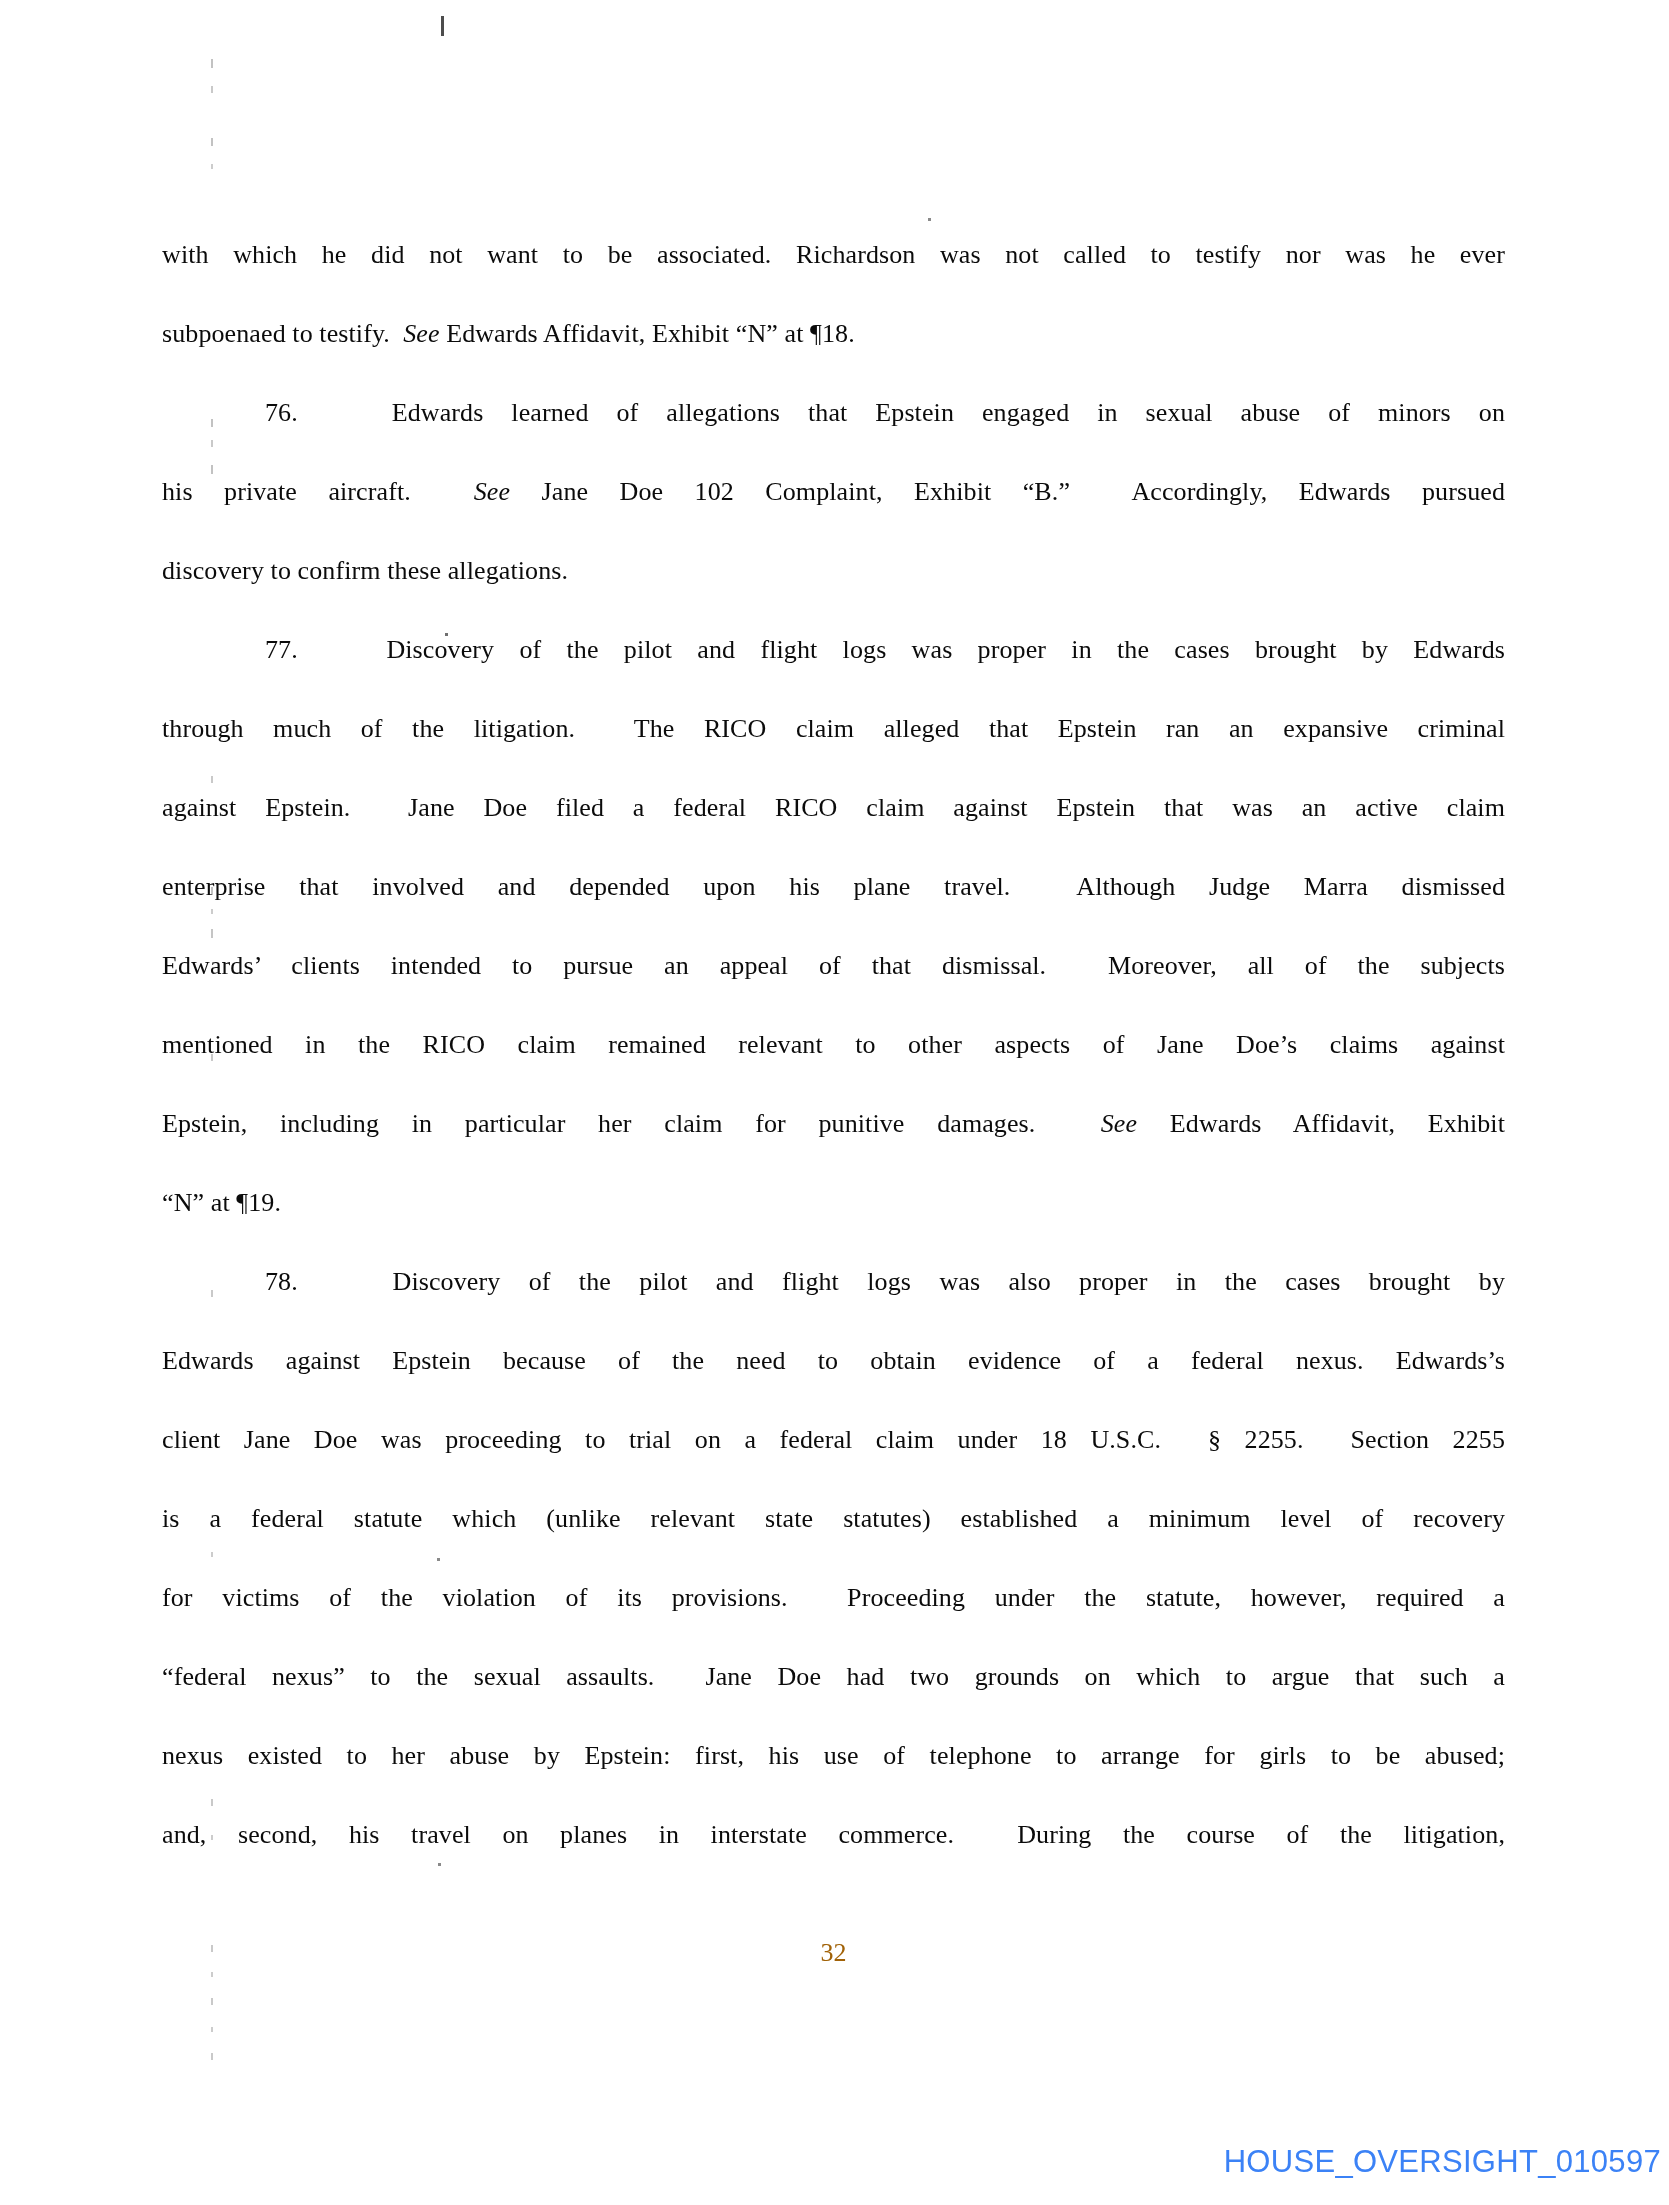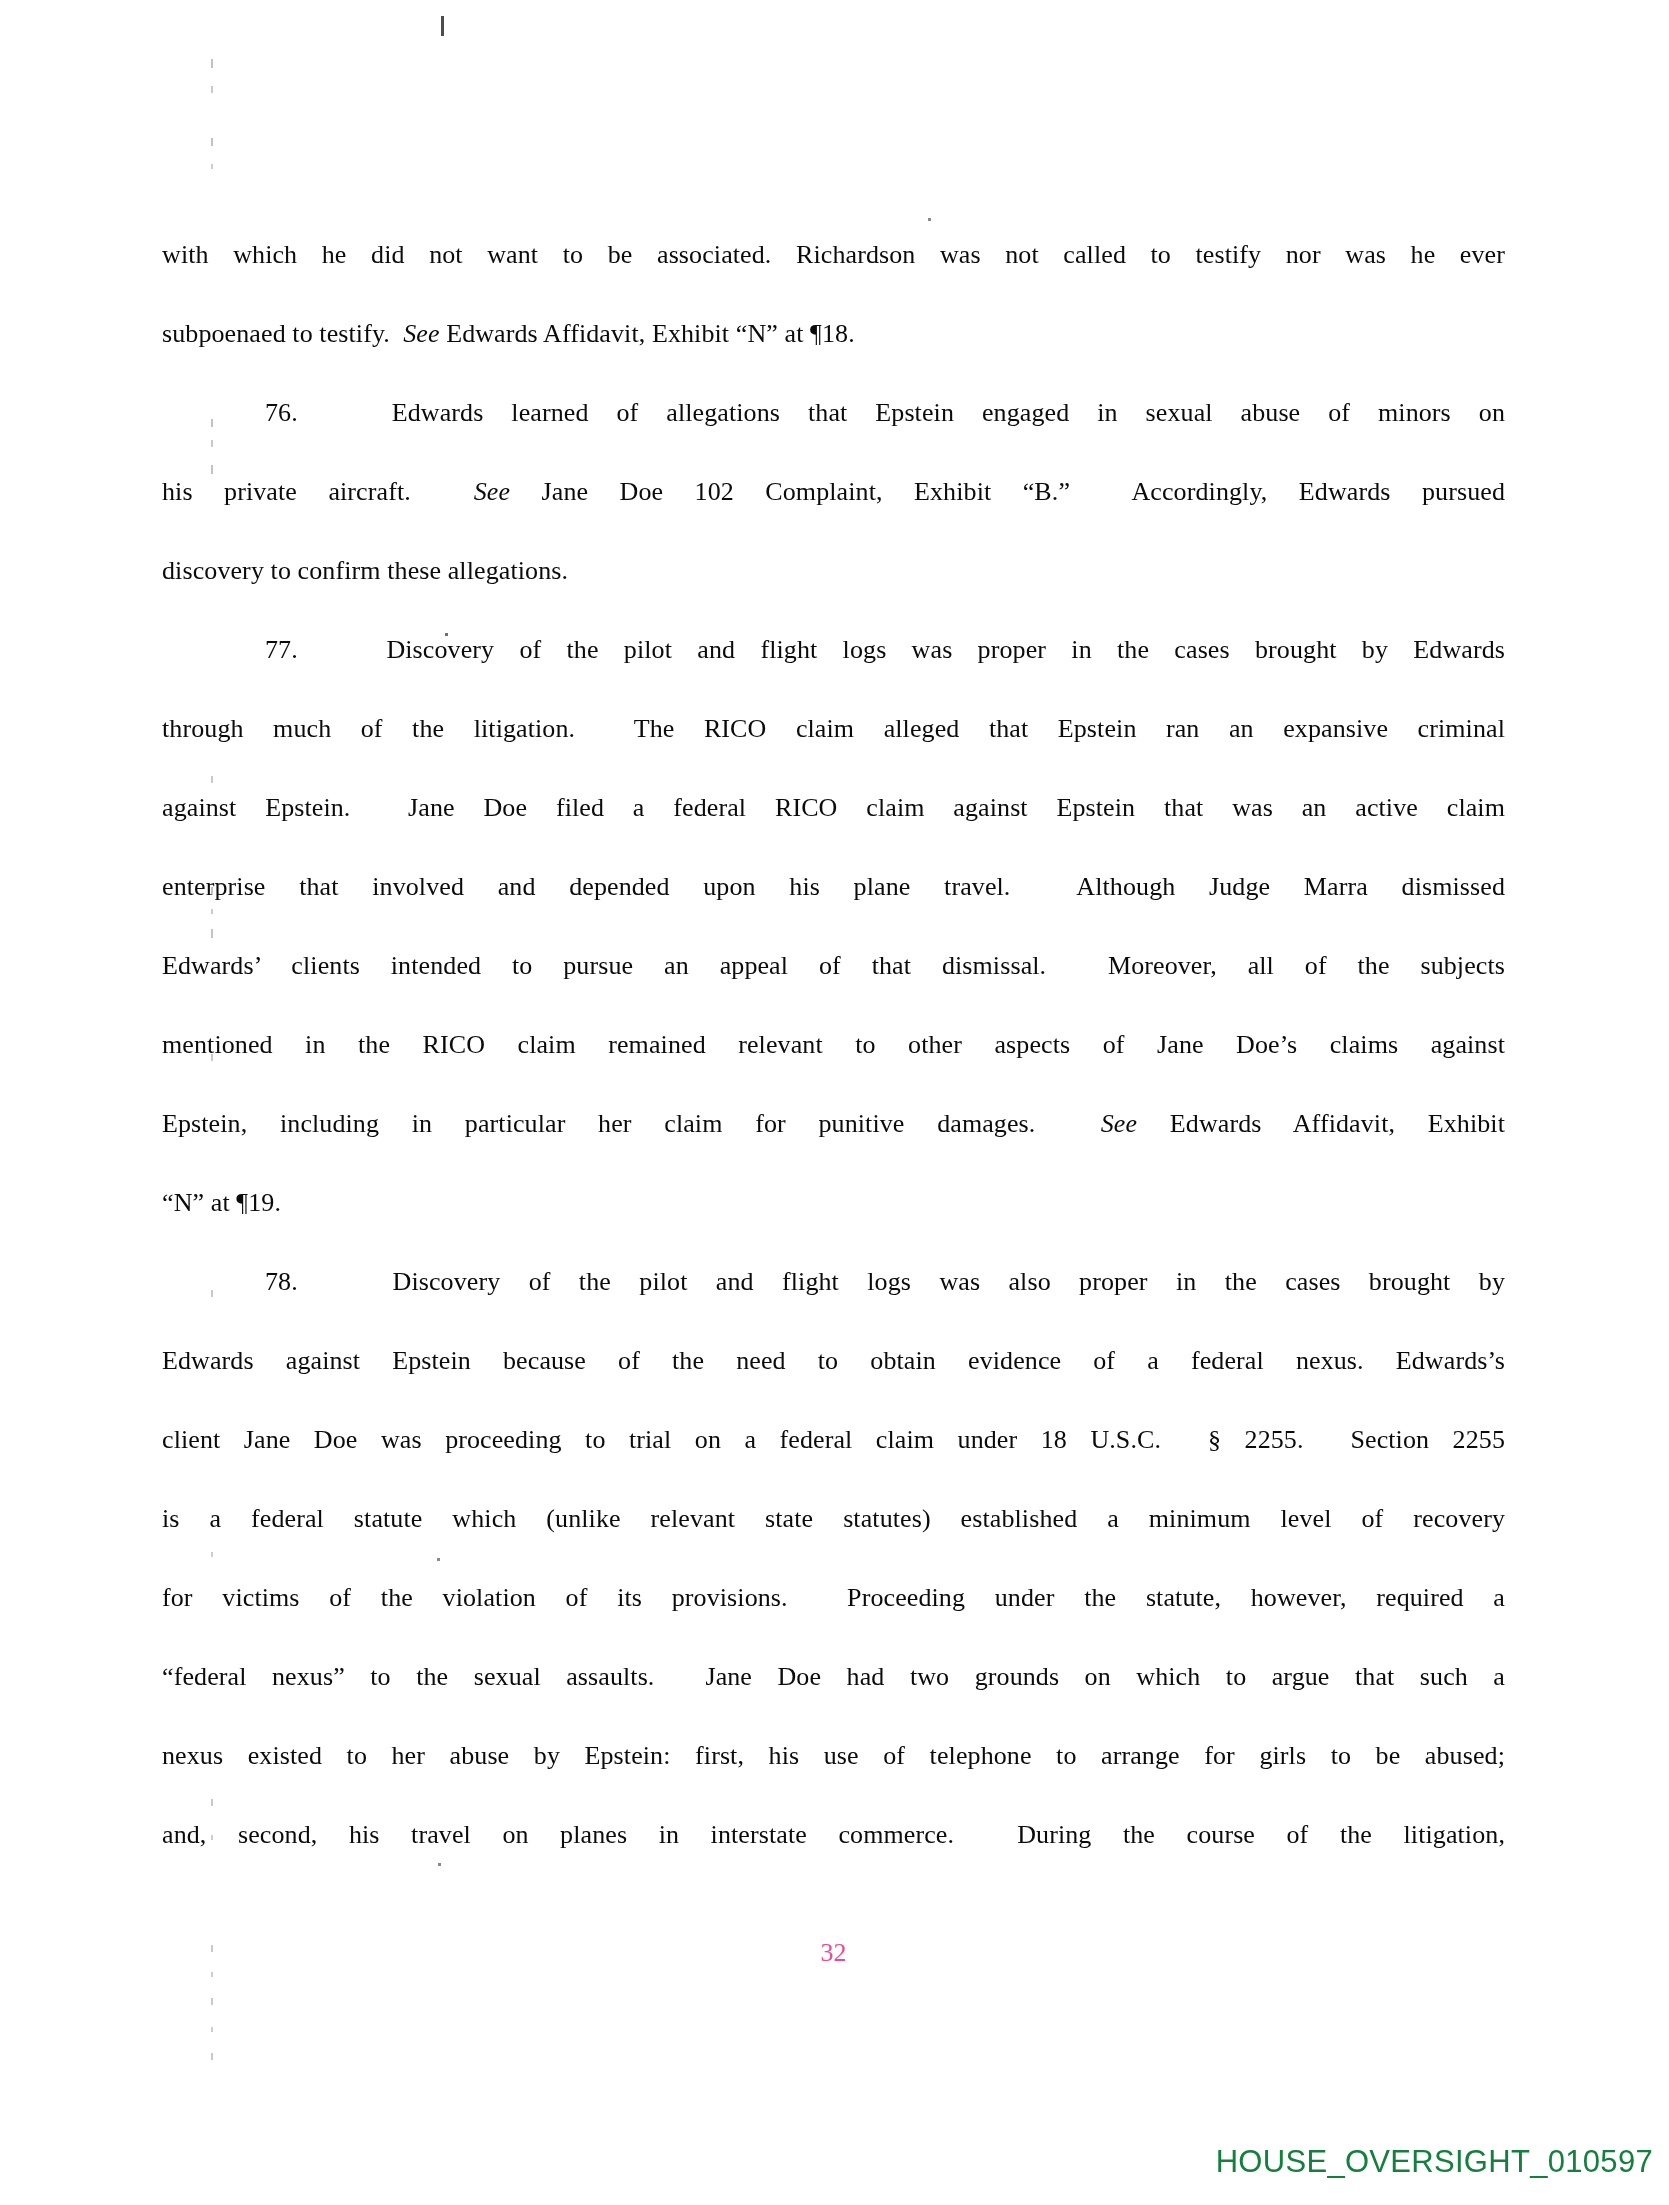--- a/index.html
+++ b/index.html
@@ -34,31 +34,31 @@
   .tab { display: inline-block; width: 38px; }
   .it { font-style: italic; }
   .page-number {
     position: absolute;
     top: 1923px;
     left: 162px;
     width: 1343px;
     text-align: center;
     font-size: 26px;
     line-height: 46px;
-    color: #ec4899;
+    color: #a16207;
   }
   .bates {
     position: absolute;
     top: 2138px;
-    right: 16px;
+    right: 8px;
     font-family: "Liberation Sans", "DejaVu Sans", sans-serif;
     font-size: 31px;
     line-height: 34px;
     letter-spacing: 0.3px;
-    color: #15803d;
+    color: #3b82f6;
   }
   .artifact { position: absolute; }
 </style>
 </head>
 <body>
 
 <div class="page">
   <div class="artifacts" id="artifacts">
       <div class="artifact" style="left: 441px; top: 9.2px; width: 2.6px; height: 19.6px; background: rgb(58, 58, 58); opacity: 0.9;"></div>
       <div class="artifact" style="left: 211px; top: 52px; width: 2px; height: 9.2px; background: rgb(194, 194, 194); opacity: 1;"></div>

